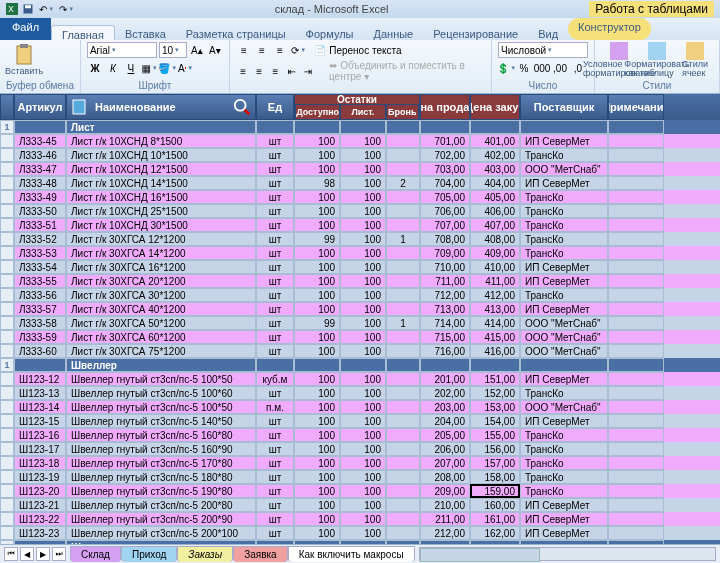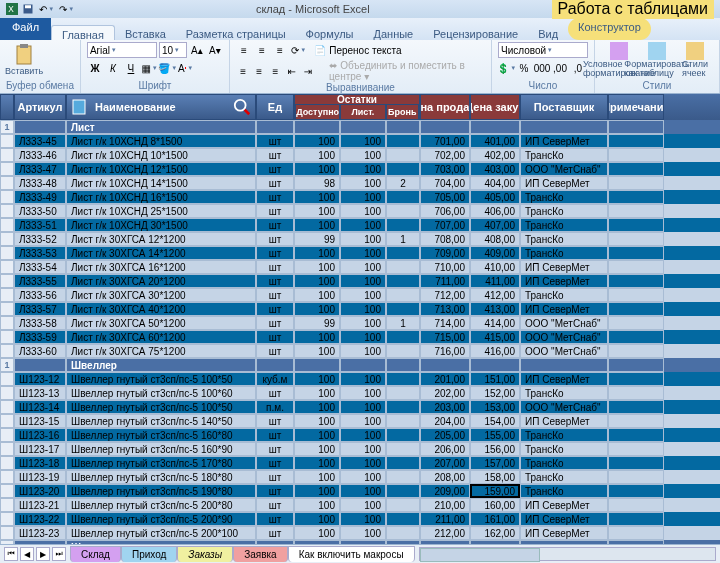--- a/index.html
+++ b/index.html
@@ -1,20 +1,20 @@
 <!DOCTYPE html>
 <html><head>
 <meta charset="utf-8">
 <style>
 * { margin: 0; padding: 0; box-sizing: border-box; font-family: 'Segoe UI', Tahoma, sans-serif; }
 body { background: #fff; font-size: 11px; overflow: hidden; width: 720px; height: 563px; }
 
 .titlebar { height: 18px; background: linear-gradient(#d7e5f5,#c5d9ed); display: flex; align-items: center; padding: 0 6px; font-size: 11px; }
 .titlebar .center { flex: 1; text-align: center; color: #444; }
-.titlebar .tools-ctx { background: #f6e07a; padding: 1px 6px; font-size: 16px; }
+.titlebar .tools-ctx { background: #f6e07a; padding: 1px 6px; font-size: 12px; }
 .qat { display: flex; gap: 4px; align-items: center; }
 .qat-icn { width: 12px; height: 12px; }
 
 .menubar { height: 22px; background: linear-gradient(#e8f0fa,#d4e3f4); display: flex; font-size: 11px; }
 .menubar .file { background: #1e5aa0; color: #fff; padding: 3px 12px; }
 .menubar .tab { padding: 3px 10px; color: #3b5a82; cursor: pointer; }
 .menubar .tab.active { background: #f4f8fc; border: 1px solid #b0c4de; border-bottom: none; border-radius: 3px 3px 0 0; }
 .menubar .tab.ctx { background: #f6e07a; border-radius: 11px; }
 
 .ribbon { height: 54px; background: linear-gradient(#f4f8fc,#e3edf7); border-bottom: 1px solid #9bb4d1; display: flex; font-size: 10px; }
@@ -35,21 +35,21 @@
 .cell { border: 1px solid #9bb4d1; padding: 2px 4px; overflow: hidden; white-space: nowrap; display: flex; align-items: center; }
 .hdr-row .cell { height: 26px; justify-content: center; background: linear-gradient(#5a7fb5,#3a5a8a); border-color: #2a4a7a; }
 .c-rn { width: 14px; background: #e8eef6; color: #5a7aa3; font-size: 9px; justify-content: center; }
 .c-art { width: 52px; } .c-name { width: 190px; } .c-ed { width: 38px; justify-content: center; }
 .c-q { width: 46px; justify-content: flex-end; } .c-br { width: 34px; justify-content: center; }
 .c-pr { width: 50px; justify-content: flex-end; } .c-sup { width: 88px; } .c-note { width: 56px; }
 .grouprow { background: #4a6fa5; }
 .grouprow .cell { color: #fff; font-weight: bold; border-color: #3a5a8a; height: 16px; }
 .datarow { display: flex; height: 14px; font-size: 10px; }
 .datarow .cell { height: 14px; }
-.datarow.even { background: #0369a1; align-items: flex-end; }
+.datarow.even { background: #f0abfc; align-items: flex-end; }
 .datarow.odd { background: #c5d4e6; }
 .datarow .cell { border-color: #a8bcd4; }
 .sel { outline: 2px solid #000; outline-offset: -2px; }
 .mag { width: 18px; height: 18px; }
 
 .sheets { height: 19px; background: #e8eef6; border-top: 1px solid #9bb4d1; display: flex; align-items: center; font-size: 10px; }
 .shnav { display: flex; padding: 0 4px; gap: 2px; }
 .shnav span { width: 14px; height: 14px; border: 1px solid #aac; background: #fff; display: flex; align-items: center; justify-content: center; font-size: 8px; cursor: pointer; }
 .shtab { padding: 2px 10px; background: #fff; border: 1px solid #aac; border-bottom: none; border-radius: 0 0 4px 4px; cursor: pointer; }
 .shtab.s1 { background: #d4a0f0; } .shtab.s2 { background: #a0d4f0; }
@@ -139,21 +139,20 @@
       </div>
       <div class="fontrow">
         <span class="ibtn">≡</span>
         <span class="ibtn">≡</span>
         <span class="ibtn">≡</span>
         <span class="ibtn">⇤</span>
         <span class="ibtn">⇥</span>
         <span style="margin-left:12px;color:#aaa">⬌ <span>Объединить и поместить в центре</span> ▾</span>
       </div>
     </div>
-    <div class="label">Выравнивание</div>
   </div>
   <div class="rgroup">
     <div class="fontbox">
       <div class="fontrow">
           <div class="combo dd" style="width:90px">Числовой</div>
         </div>
       <div class="fontrow">
         <span class="ibtn dd">💲</span>
         <span class="ibtn">%</span>
         <span class="ibtn">000</span>

